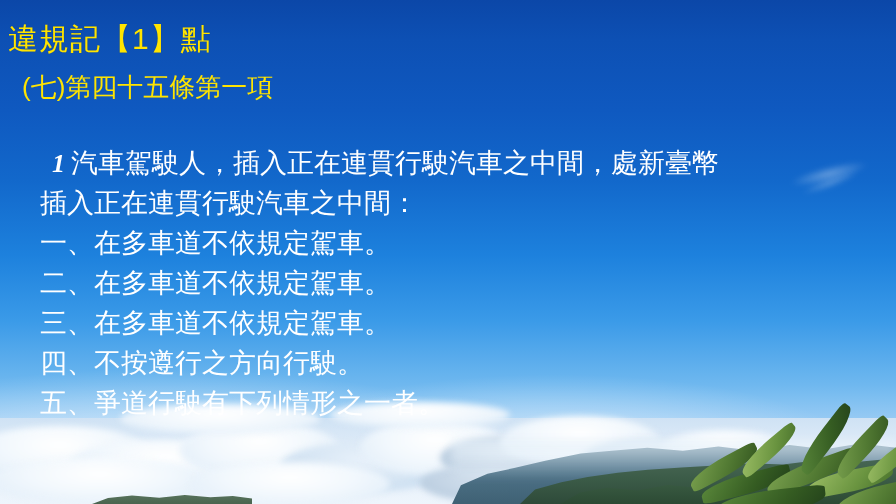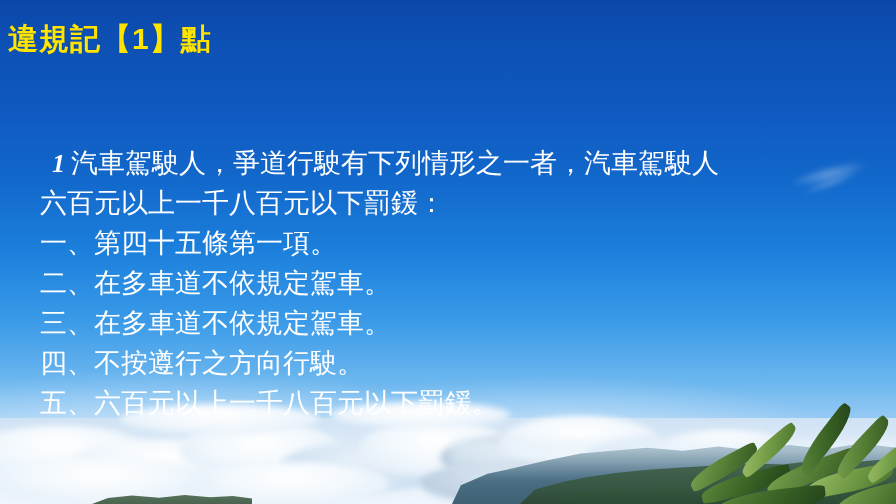--- a/index.html
+++ b/index.html
@@ -139,21 +139,21 @@
     border-radius: 60% 12% 60% 12%;
   }
   .leaf.dark { background: linear-gradient(135deg, #5c8a3c 0%, #355c22 60%, #22401a 100%); }
   .leaf.light{ background: linear-gradient(135deg, #9dbf66 0%, #6a9440 60%, #47702b 100%); }
 
   
   .title {
     position: absolute;
     left: 8px; top: 19px;
     font-size: 30px;
-    font-weight: bold;
+    font-weight: normal;
     color: #ffe400;
     letter-spacing: 1px;
     white-space: nowrap;
     text-shadow: 0 0 1px rgba(0,0,0,.25);
   }
   .subtitle {
     position: absolute;
     left: 22px; top: 70px;
     font-size: 26px;
     font-weight: normal;
@@ -226,24 +226,25 @@
     <div class="leaf dark" style="left:110px; top:18px; width:80px; height:18px; transform:rotate(-52deg);"></div>
     <div class="leaf light" style="left:130px; top:58px; width:88px; height:22px; transform:rotate(-10deg);"></div>
     <div class="leaf" style="left:150px; top:26px; width:74px; height:18px; transform:rotate(-46deg);"></div>
     <div class="leaf dark" style="left:40px;  top:78px; width:110px; height:24px; transform:rotate(-6deg);"></div>
     <div class="leaf" style="left:160px; top:74px; width:86px; height:24px; transform:rotate(-12deg);"></div>
     <div class="leaf light" style="left:186px; top:40px; width:60px; height:16px; transform:rotate(-36deg);"></div>
   </div>
 
   <div class="title">違規記【1】點</div>
 
+  <div class="subtitle">(七)第四十五條第一項</div>
 
   <div class="body">
-    <div class="line indent"><span class="marker">1</span><span>汽車駕駛人，爭道行駛有下列情形之一者，汽車駕駛人</span></div>
-    <div class="line"><span>六百元以上一千八百元以下罰鍰：</span></div>
-    <div class="line"><span>一、第四十五條第一項。</span></div>
+    <div class="line indent"><span class="marker">1</span><span>汽車駕駛人，插入正在連貫行駛汽車之中間，處新臺幣</span></div>
+    <div class="line"><span>插入正在連貫行駛汽車之中間：</span></div>
+    <div class="line"><span>一、在多車道不依規定駕車。</span></div>
     <div class="line"><span>二、在多車道不依規定駕車。</span></div>
     <div class="line"><span>三、在多車道不依規定駕車。</span></div>
     <div class="line"><span>四、不按遵行之方向行駛。</span></div>
-    <div class="line"><span>五、六百元以上一千八百元以下罰鍰。</span></div>
+    <div class="line"><span>五、爭道行駛有下列情形之一者。</span></div>
   </div>
 
 </div>
 
 </body></html>

